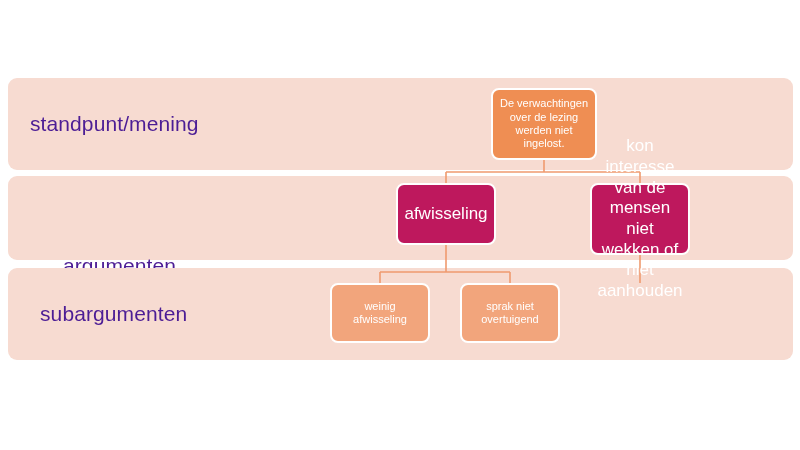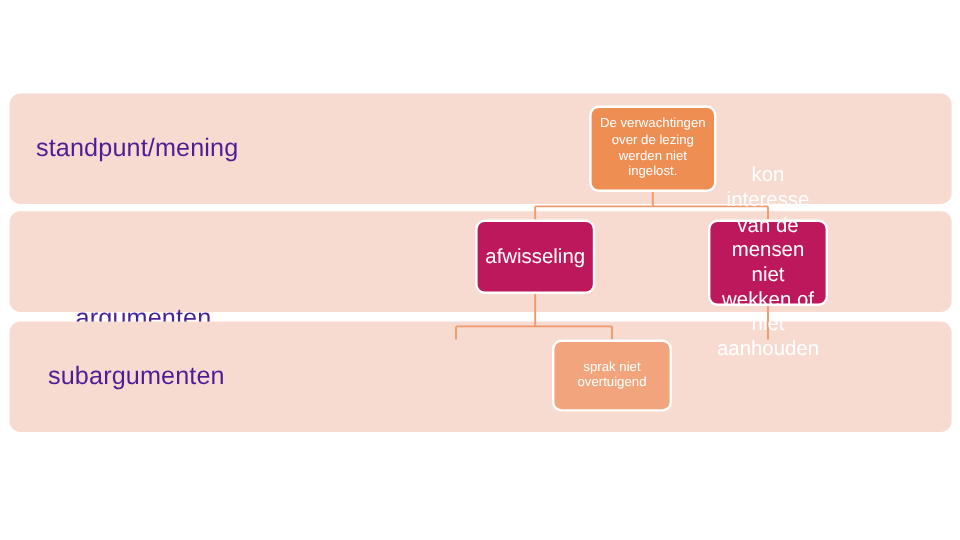--- a/index.html
+++ b/index.html
@@ -111,17 +111,18 @@
       <path d="M640,255 L640,283"></path>
     </g>
   </svg>
 
   <div class="node level-standpunt" id="node-standpunt">De verwachtingen over de lezing werden niet ingelost.</div>
 
   <div class="node level-argument" id="node-arg-1">afwisseling</div>
 
   <div class="node level-argument" id="node-arg-2">kon interesse van de mensen niet wekken of niet aanhouden</div>
 
+  <div class="node level-sub" id="node-sub-1">weinig afwisseling</div>
 
   <div class="node level-sub" id="node-sub-2">sprak niet overtuigend</div>
 
 
 </div>
 
 </body></html>

